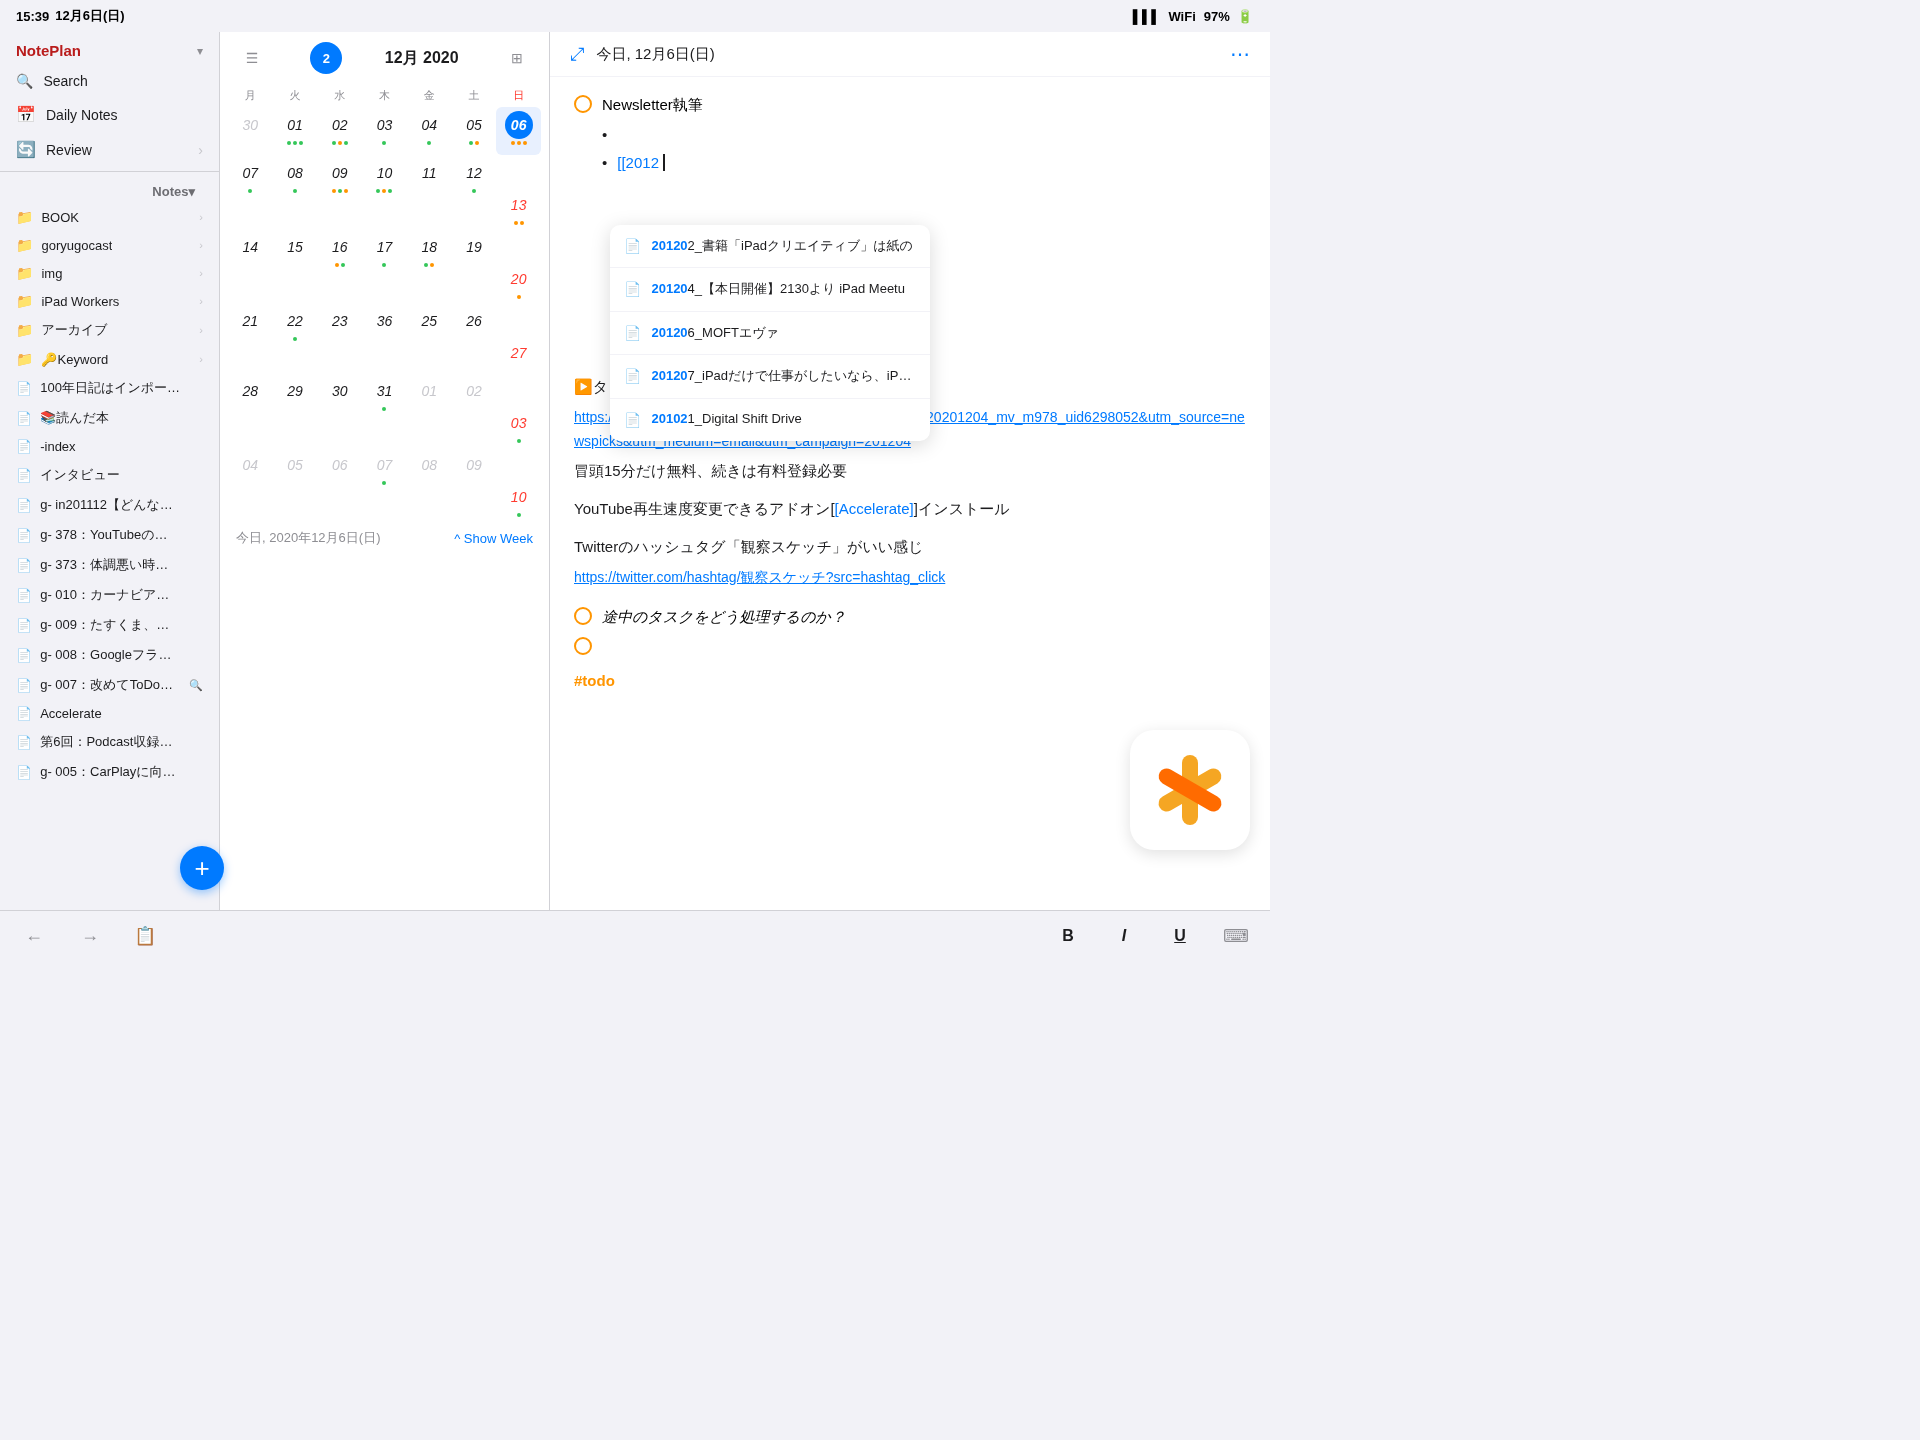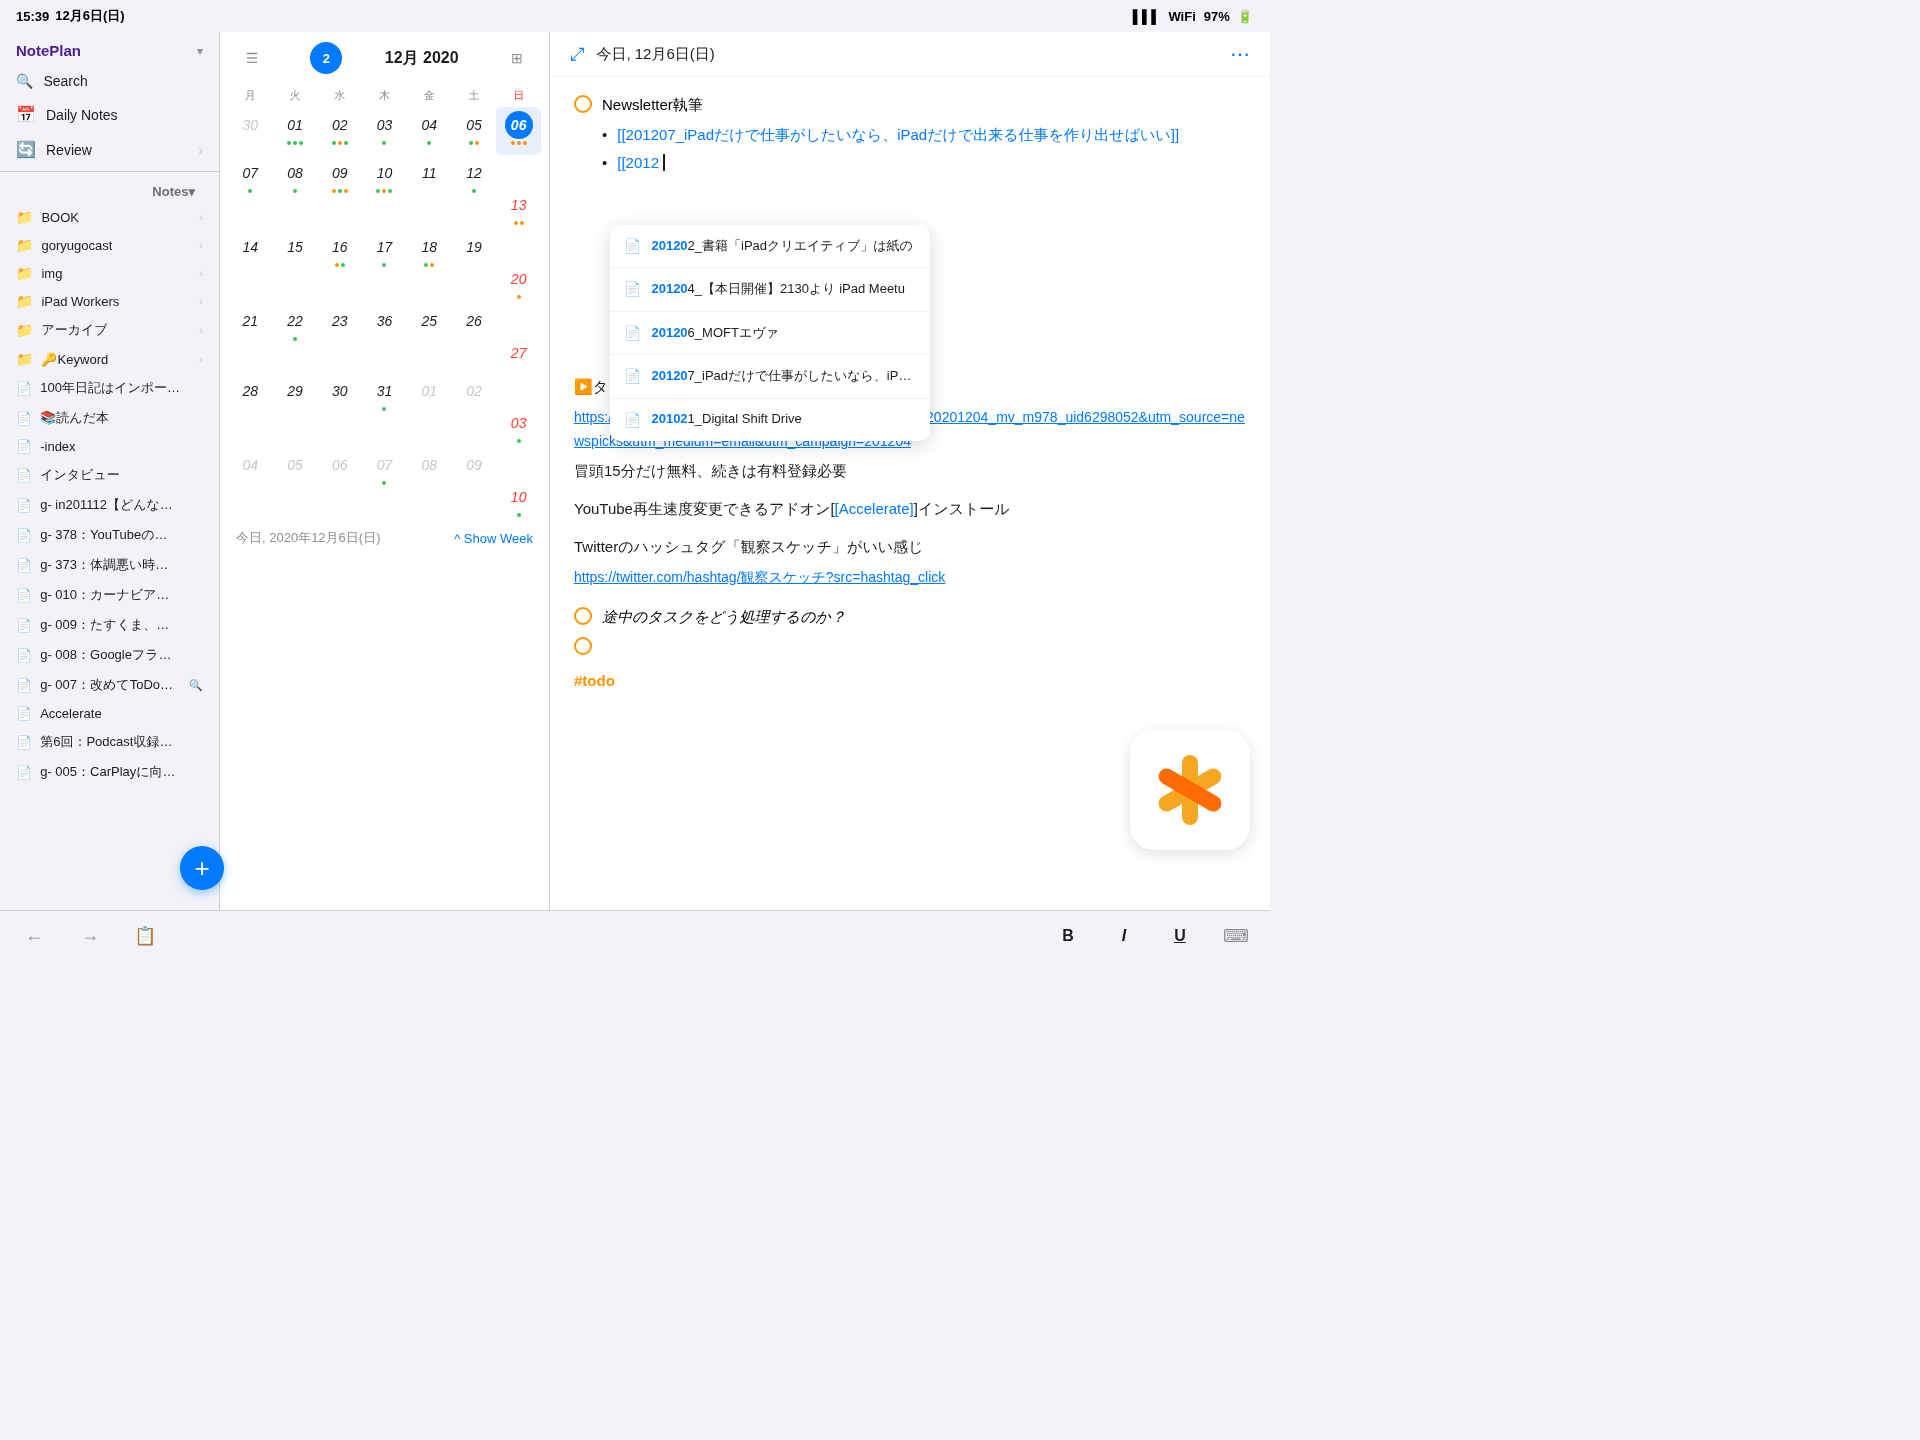--- a/index.html
+++ b/index.html
@@ -45,21 +45,21 @@
 
     .sidebar-header {
       padding: 10px 16px 6px;
       display: flex;
       align-items: center;
       justify-content: space-between;
     }
     .sidebar-brand {
       font-size: 15px;
       font-weight: 600;
-      color: #4c1d95;
+      color: #b91c1c;
     }
     .sidebar-chevron {
       color: #8e8e93;
       font-size: 12px;
     }
 
     .sidebar-item {
       display: flex;
       align-items: center;
       gap: 10px;
@@ -788,21 +788,20 @@
 
       <div class="task-item">
         <div class="task-circle"></div>
         <div>
           <span>Newsletter執筆</span>
         </div>
       </div>
 
       <div class="bullet-item">
         <span class="bullet">•</span>
-        <span class="link-text">[[201207_iPadだけで仕事がしたいなら、iPadだけで出来る仕事を作り出せばいい]]</span>
       </div>
 
       <div class="bullet-item">
         <span class="bullet">•</span>
         <span>
           <span class="link-text">[[2012</span><span style="border-right:2px solid #1c1c1e;">&nbsp;</span>
         </span>
       </div>
 
       <div class="autocomplete-dropdown">

